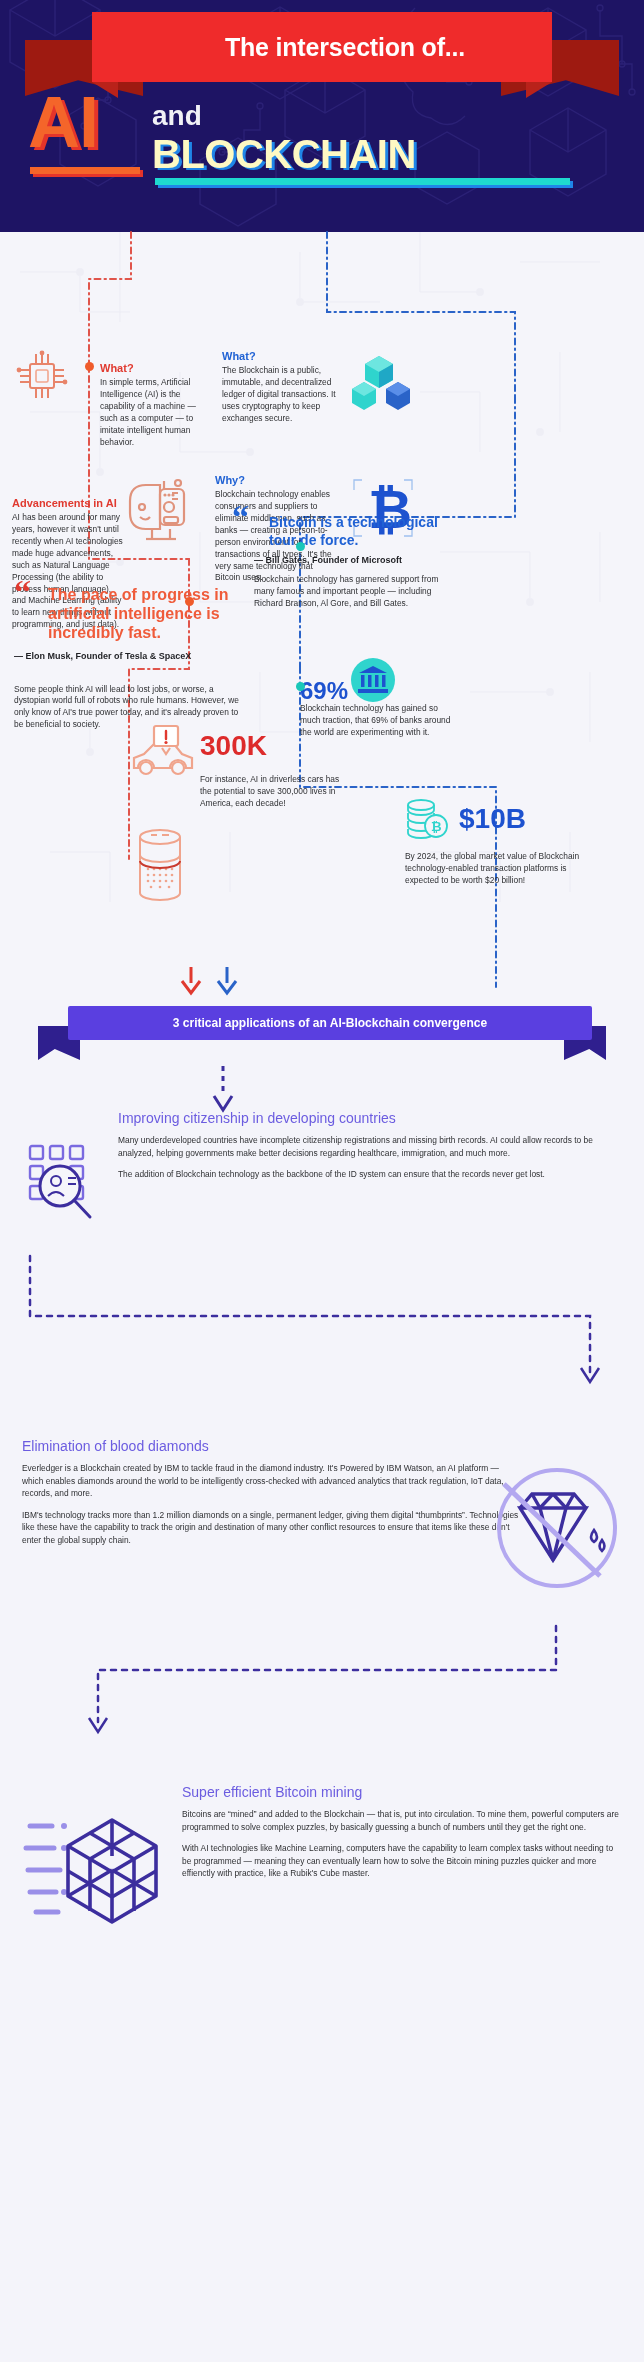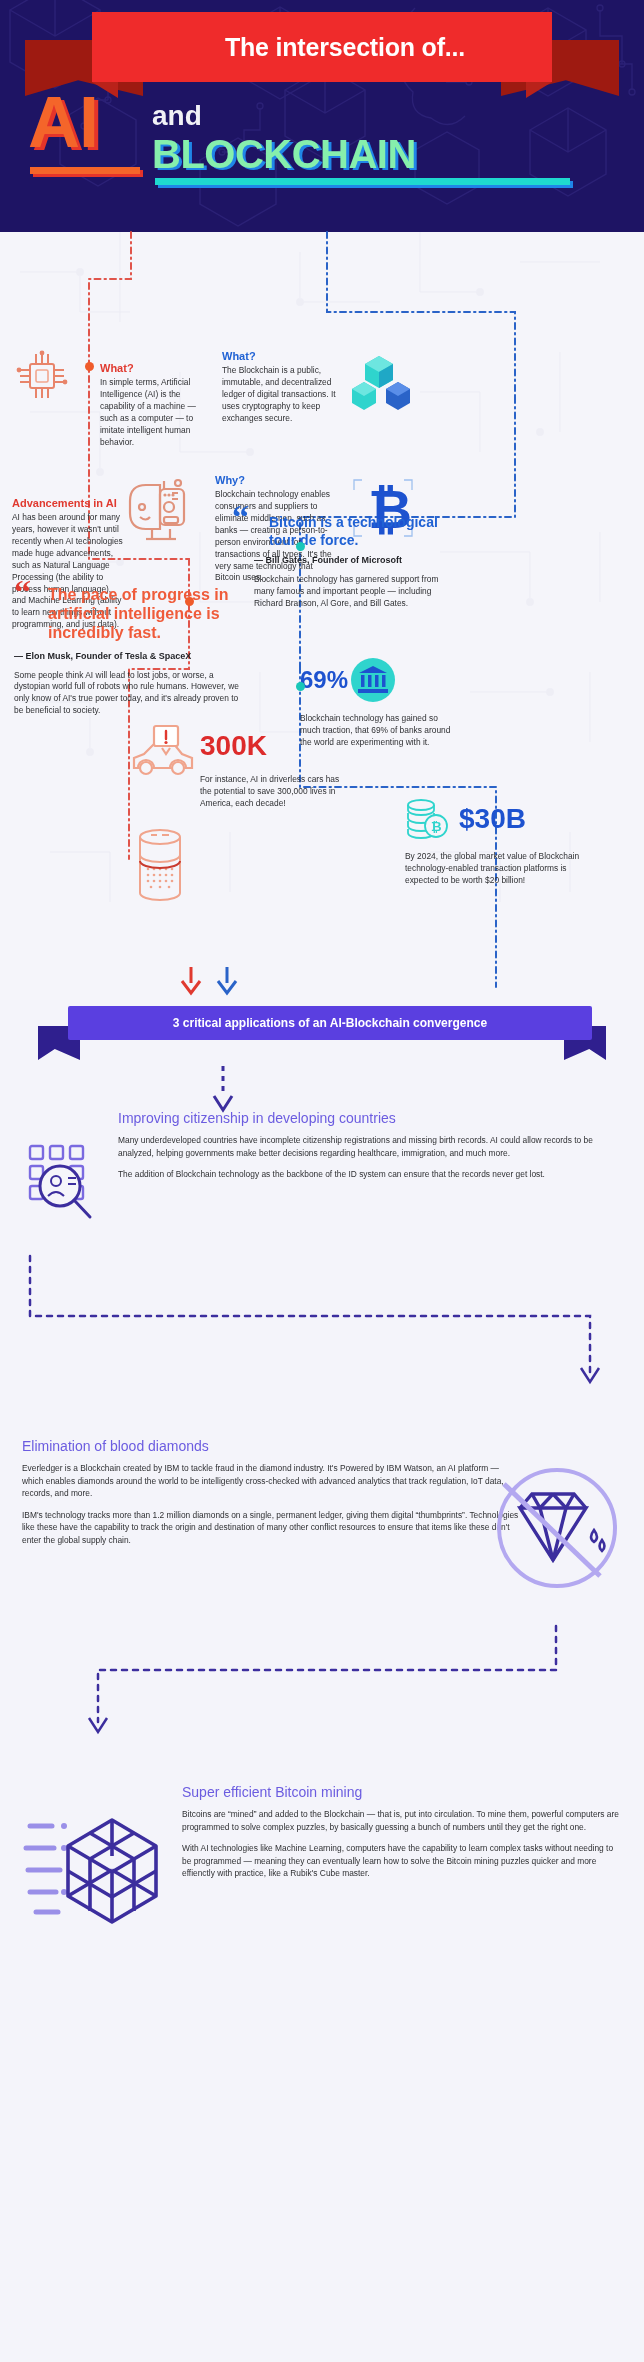--- a/index.html
+++ b/index.html
@@ -50,21 +50,21 @@
     font-size: 72px; font-weight: 800; color: #f4652a;
     line-height: .95; letter-spacing: -1px;
     text-shadow: 4px 3px 0 #e5342a;
   }
   .title-and {
     position: absolute; left: 152px; top: 100px;
     font-size: 28px; font-weight: 700; color: #f1f1f6;
   }
   .title-bc {
     position: absolute; left: 152px; top: 132px;
-    font-size: 40px; font-weight: 800; color: #86efac;
+    font-size: 40px; font-weight: 800; color: #fef9c3;
     letter-spacing: -.5px;
     text-shadow: 3px 2px 0 #1f86e8;
   }
   .rule-ai {
     position: absolute; left: 30px; top: 167px; width: 110px; height: 7px;
     background: #f4652a; box-shadow: 3px 3px 0 #e5342a;
   }
   .rule-bc {
     position: absolute; left: 155px; top: 178px; width: 415px; height: 7px;
     background: #1fd9cf; box-shadow: 3px 3px 0 #1f86e8;
@@ -295,39 +295,39 @@
       <span class="quote-mark" style="color:#2062d4;">“</span>
       <div class="quote-big-blue" style="margin-left:37px;margin-top:-18px;">Bitcoin is a technological tour de force.</div>
       <div class="attrib" style="margin-left:22px;">— Bill Gates, Founder of Microsoft</div>
       <p class="body" style="margin-left:22px;margin-top:9px;">Blockchain technology has garnered support from many famous and important people — including Richard Branson, Al Gore, and Bill Gates.</p>
     </div>
 
     <div class="blk" style="left:14px;top:350px;width:225px;">
       <span class="quote-mark" style="color:#e0392f;">“</span>
       <div class="quote-big-red" style="margin-left:34px;margin-top:-22px;">The pace of progress in artificial intelligence is incredibly fast.</div>
       <div class="attrib" style="margin-top:8px;">— Elon Musk, Founder of Tesla &amp; SpaceX</div>
-      <p class="body" style="margin-top:9px;">Some people think AI will lead to lost jobs, or worse, a dystopian world full of robots who rule humans. However, we only know of AI's true power today, and it's already proven to be beneficial to society.</p>
+      <p class="body" style="margin-top:23px;">Some people think AI will lead to lost jobs, or worse, a dystopian world full of robots who rule humans. However, we only know of AI's true power today, and it's already proven to be beneficial to society.</p>
     </div>
 
     <div class="blk" style="left:300px;top:425px;width:160px;">
-      <div style="display:flex;align-items:center;gap:0;">
+      <div style="display:flex;align-items:flex-end;gap:0;">
         <span class="big-blue">69%</span>
         <svg width="50" height="46" viewBox="0 0 50 46">
           <circle cx="25" cy="23" r="22" fill="#2fd4cd"></circle>
           <g fill="#1d52cf">
             <path d="M25 9 l14 7 h-28 z"></path>
             <rect x="13" y="18" width="3.5" height="12"></rect>
               <rect x="20" y="18" width="3.5" height="12"></rect>
             <rect x="27" y="18" width="3.5" height="12"></rect>
               <rect x="34" y="18" width="3.5" height="12"></rect>
             <rect x="10" y="32" width="30" height="4"></rect>
           </g>
         </svg>
       </div>
-      <p class="body" style="margin-top:10px;">Blockchain technology has gained so much traction, that 69% of banks around the world are experimenting with it.</p>
+      <p class="body" style="">Blockchain technology has gained so much traction, that 69% of banks around the world are experimenting with it.</p>
     </div>
 
     <svg class="blk" style="left:128px;top:492px;" width="68" height="58" viewBox="0 0 68 58">
       <g stroke="#f0a48c" stroke-width="2.2" fill="none">
         <path d="M6 44 h4 a8 8 0 0 1 16 0 h16 a8 8 0 0 1 16 0 h6 v-10 l-10 -4 l-8 -10 h-20 l-10 10 l-10 4 z"></path>
         <circle cx="18" cy="44" r="6"></circle>
           <circle cx="50" cy="44" r="6"></circle>
         <rect x="26" y="2" width="24" height="20" rx="2" fill="#fff"></rect>
         <path d="M34 24 l4 6 l4 -6"></path>
       </g>
@@ -377,21 +377,21 @@
           <g stroke="#2fd4cd" stroke-width="1.8" fill="none">
             <ellipse cx="16" cy="8" rx="13" ry="5"></ellipse>
             <path d="M3 8 v5 a13 5 0 0 0 26 0 v-5"></path>
             <path d="M3 16 v5 a13 5 0 0 0 26 0 v-5"></path>
             <path d="M3 24 v5 a13 5 0 0 0 26 0 v-5"></path>
             <path d="M3 32 v4 a13 5 0 0 0 26 0 v-4"></path>
             <circle cx="31" cy="29" r="11" fill="#f5f5fa"></circle>
           </g>
           <text x="26" y="34" font-family="'Liberation Sans',sans-serif" font-size="13" font-weight="700" fill="#2fd4cd">₿</text>
         </svg>
-        <span class="big-blue" style="font-size:28px;">$30B</span>
+        <span class="big-blue" style="font-size:28px;">$10B</span>
       </div>
       <p class="body" style="margin-top:10px;">By 2024, the global market value of Blockchain technology-enabled transaction platforms is expected to be worth $20 billion!</p>
     </div>
 
     <svg style="position:absolute;left:180px;top:735px;z-index:6;" width="22" height="28" viewBox="0 0 22 28">
       <path d="M11 0 v16" stroke="#e0392f" stroke-width="3" fill="none"></path>
       <path d="M2 14 l9 12 l9 -12" stroke="#e0392f" stroke-width="3" fill="none"></path>
     </svg>
     <svg style="position:absolute;left:216px;top:735px;z-index:6;" width="22" height="28" viewBox="0 0 22 28">
       <path d="M11 0 v16" stroke="#2a63c8" stroke-width="3" fill="none"></path>

